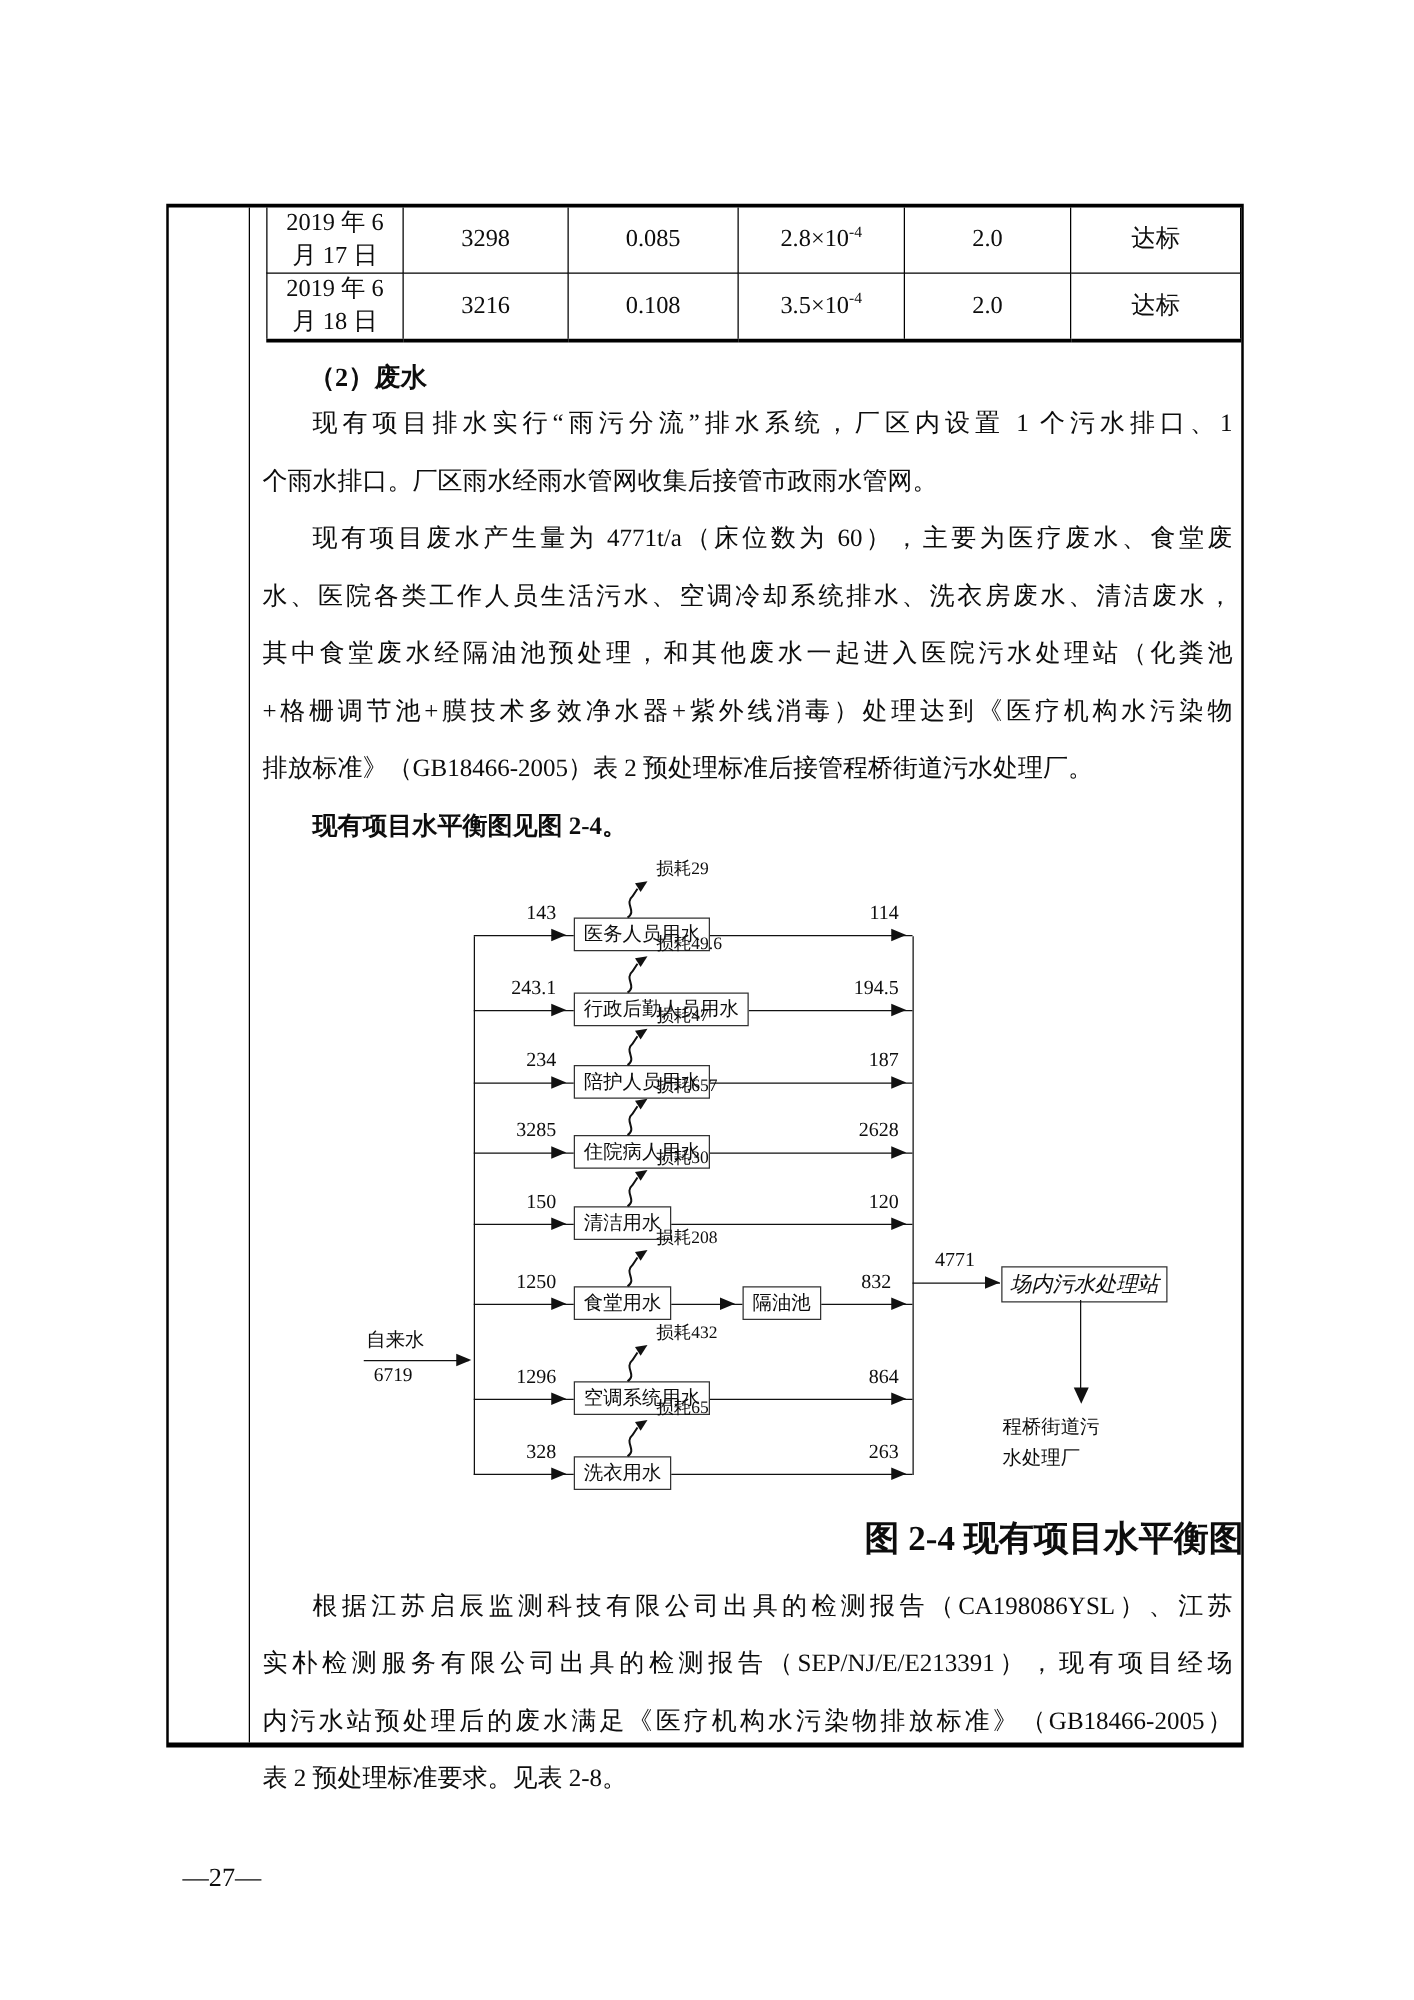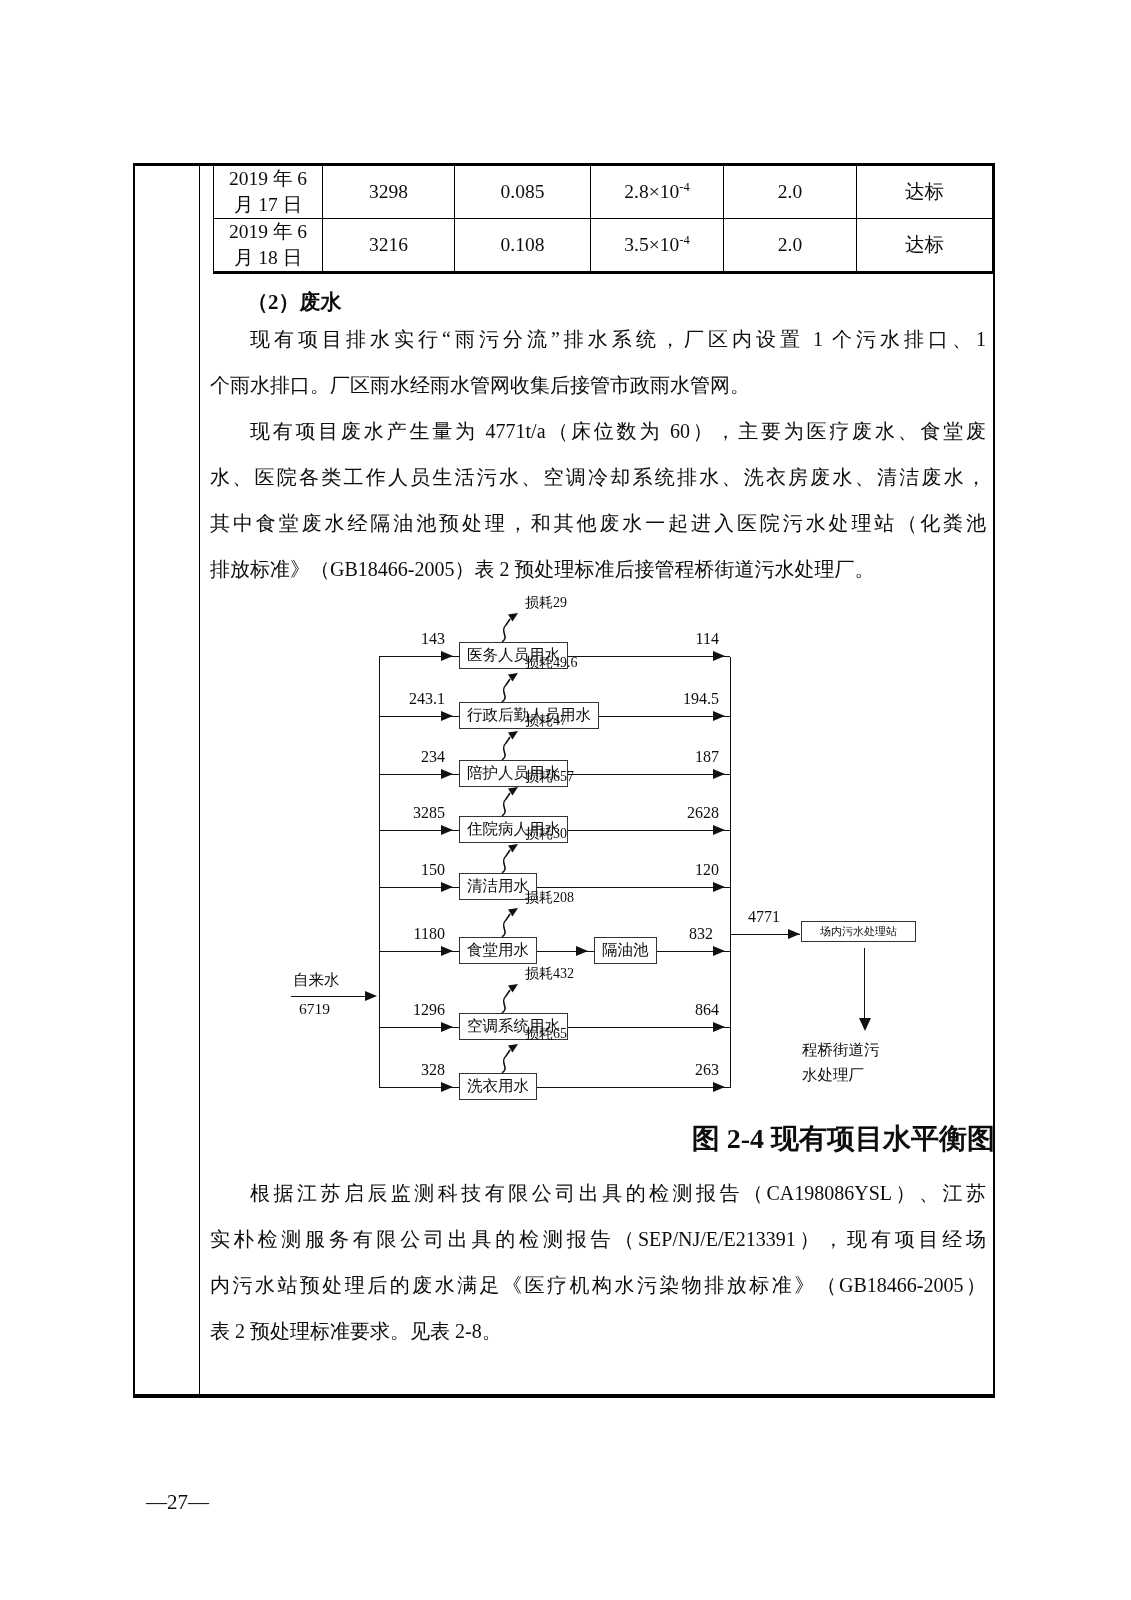--- a/index.html
+++ b/index.html
@@ -55,21 +55,21 @@
   .squig { position:absolute; left:210px; top:-47px; }
   .squig path { fill:none; stroke:#111; stroke-width:1.6; }
   .squig polygon { fill:#111; }
   .loss { position:absolute; left:236px; top:-63px; font-size:14px; white-space:nowrap; }
   .src-label { position:absolute; left:4px; top:370px; font-size:15.5px; }
   .src-line { position:absolute; left:2px; top:396px; width:84px; border-top:1.5px solid #111; }
   .src-value { position:absolute; left:10px; top:400px; font-size:15.5px; }
   .branch-line { position:absolute; left:441px; top:334px; width:70px; border-top:1.5px solid #111; }
   .total { position:absolute; left:443px; top:308px; width:64px; text-align:center; font-size:16px; }
   .station { position:absolute; left:512px; top:321px; border:1.5px solid #333; background:#fff;
-             padding:2px 18px; font-size:11px; white-space:nowrap; }
+             padding:2px 6px; font-size:17px; white-space:nowrap;font-style:italic; }
   .down-line { position:absolute; left:575px; top:348px; height:72px; border-left:1.5px solid #111; }
   .plant { position:absolute; left:513px; top:437px; font-size:15.5px; line-height:25px; }
 
   .caption { text-align:right; font-weight:bold; font-size:28px; margin-top:10px; }
   .p3 { margin-top:12px; }
   .page-num { position:absolute; left:146px; top:1490px; font-size:21px; }
 </style>
 </head>
 <body>
 
@@ -117,23 +117,27 @@
 
       <div class="para">
         <div class="pline ind">现有项目排水实行“雨污分流”排水系统，厂区内设置 1 个污水排口、1</div>
         <div class="pline last">个雨水排口。厂区雨水经雨水管网收集后接管市政雨水管网。</div>
       </div>
 
       <div class="para">
         <div class="pline ind">现有项目废水产生量为 4771t/a（床位数为 60），主要为医疗废水、食堂废</div>
         <div class="pline">水、医院各类工作人员生活污水、空调冷却系统排水、洗衣房废水、清洁废水，</div>
         <div class="pline">其中食堂废水经隔油池预处理，和其他废水一起进入医院污水处理站（化粪池</div>
+        <div class="pline">+格栅调节池+膜技术多效净水器+紫外线消毒）处理达到《医疗机构水污染物</div>
         <div class="pline last">排放标准》（GB18466-2005）表 2 预处理标准后接管程桥街道污水处理厂。</div>
       </div>
 
+      <div class="para">
+        <div class="pline ind last boldline">现有项目水平衡图见图 2-4。</div>
+      </div>
 
       <div class="diagram">
         <div class="vtrunk" style="left:90px"></div>
         <div class="vtrunk" style="left:441px"></div>
 
         <div class="src-label">自来水</div>
         <div class="src-line"></div>
         <div class="ah" style="left:76px; top:391px"></div>
         <div class="src-value">6719</div>
 
@@ -202,21 +206,21 @@
               <path d="M3,32 C11,27 0,21 7,15 L11,9"></path>
               <polygon points="19,3 13.5,11.5 9,4.5"></polygon>
             </svg>
           <div class="loss">损耗30</div>
           <div class="num out">120</div>
           <div class="ah" style="left:424px"></div>
         </div>
 
         <div class="drow" style="top:352px">
           <div class="hline"></div>
-          <div class="num in">1180</div>
+          <div class="num in">1250</div>
           <div class="ah" style="left:152px"></div>
           <div class="nbox">食堂用水</div>
           <div class="ah" style="left:287px"></div>
           <div class="nbox mid">隔油池</div>
           <svg class="squig" width="26" height="34" viewBox="0 0 26 34">
               <path d="M3,32 C11,27 0,21 7,15 L11,9"></path>
               <polygon points="19,3 13.5,11.5 9,4.5"></polygon>
             </svg>
           <div class="loss">损耗208</div>
           <div class="num out2">832</div>

